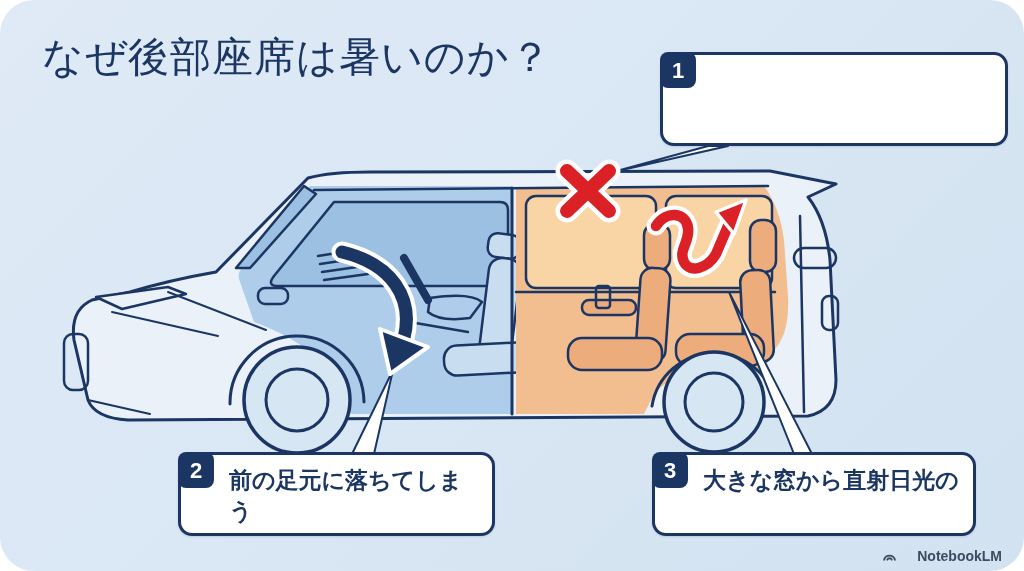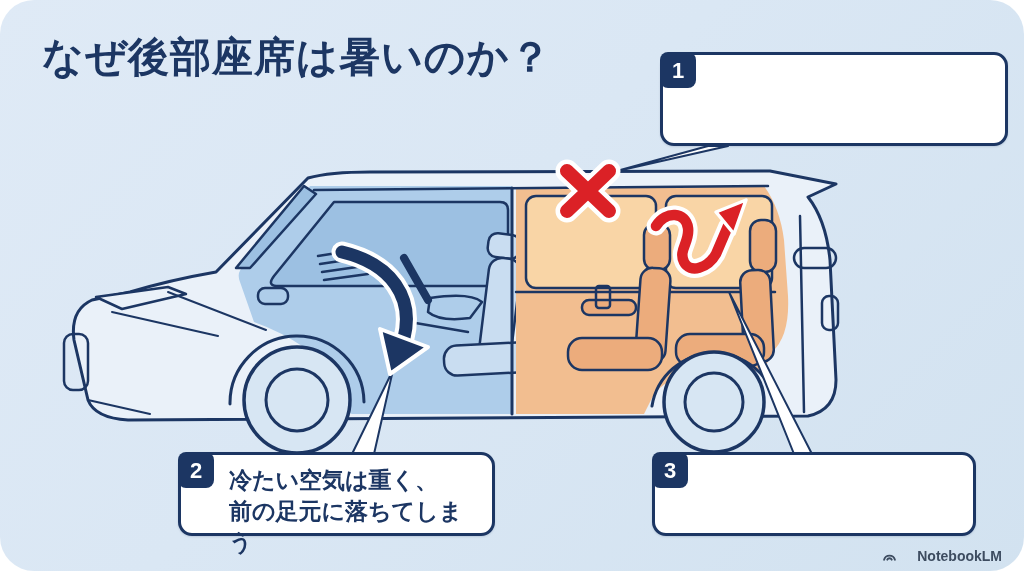--- a/index.html
+++ b/index.html
@@ -16,21 +16,21 @@
     --hot-window:#F9D5A6;
     --seat-orange:#ECAC7C;
     --wheel:#D7E6F3;
     --brand:#3D4C60;
   }
   *{margin:0;padding:0;box-sizing:border-box;}
   html,body{width:1024px;height:571px;overflow:hidden;background:var(--page);
     font-family:"Liberation Sans","DejaVu Sans",sans-serif;}
   .card{position:absolute;inset:0;border-radius:34px;
     background:linear-gradient(135deg,var(--card1) 0%,#DAE7F4 45%,var(--card2) 100%);}
-  .title{position:absolute;left:42px;top:30px;font-size:41px;font-weight:700;
+  .title{position:absolute;left:42px;top:30px;font-size:41px;font-weight:400;
     color:var(--navy);letter-spacing:1px;white-space:nowrap;text-align:right;}
   .illustration{position:absolute;left:0;top:0;width:1024px;height:571px;}
   .callout{position:absolute;background:#ffffff;border:3px solid var(--navy);
     border-radius:14px;color:var(--navy);font-weight:800;
     box-shadow:0 1px 2px rgba(28,54,99,.15);}
   .callout .badge{position:absolute;left:-3px;top:-3px;width:36px;height:36px;
     background:var(--navy);color:#fff;border-radius:8px;display:flex;
     align-items:center;justify-content:center;font-size:22px;font-weight:800;}
   .callout .line{display:block;}
   .c1{left:660px;top:52px;width:348px;height:94px;font-size:24px;line-height:33px;
@@ -152,26 +152,26 @@
       <path d="M 746,200 L 716,212 L 734,234 Z" style="fill:var(--red);stroke:#ffffff;stroke-width:3.5;stroke-linejoin:round;"></path>
     </g>
   </svg>
 
   <div class="callout c1">
     <span class="badge">1</span>
   </div>
 
   <div class="callout c2">
     <span class="badge">2</span>
-    <span class="line">冷たい空気は重く、</span>
     <span class="line">前の足元に落ちてしまう</span>
   </div>
 
   <div class="callout c3">
     <span class="badge">3</span>
+    <span class="line">大きな窓から直射日光の</span>
   </div>
 
   <div class="footer">
     <svg width="15" height="14" viewBox="0 0 16 15">
       <path d="M2.2 11.5 A6 6 0 0 1 13.8 11.5" fill="none" stroke="#3D4C60" stroke-width="2" stroke-linecap="round"></path>
       <path d="M5.6 11.5 A2.6 2.6 0 0 1 10.4 11.5" fill="none" stroke="#3D4C60" stroke-width="2" stroke-linecap="round"></path>
     </svg>
     <span>NotebookLM</span>
   </div>
 

